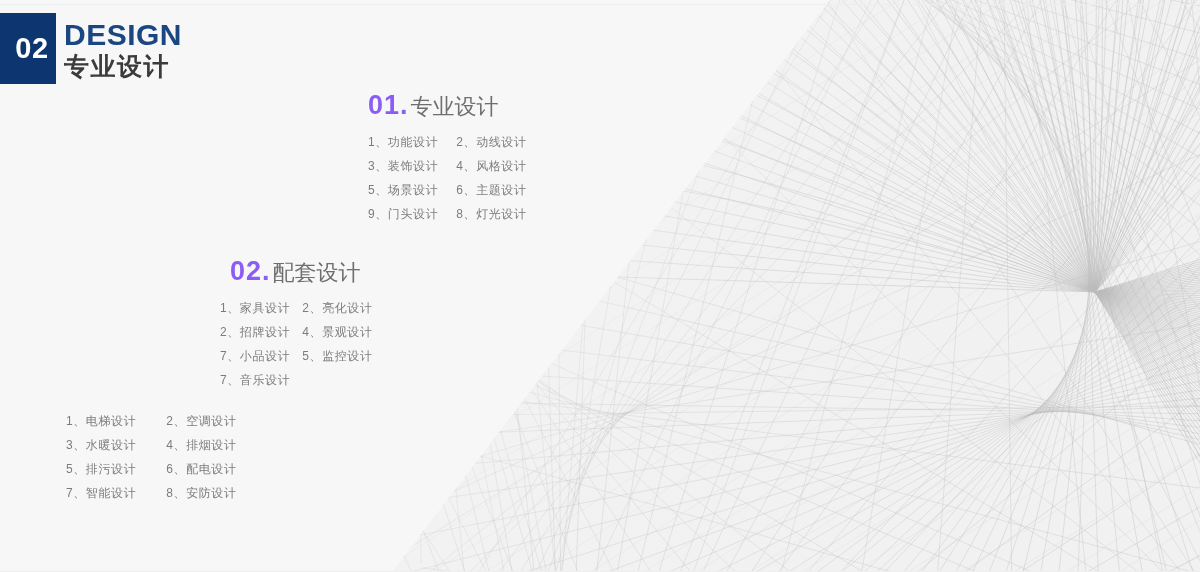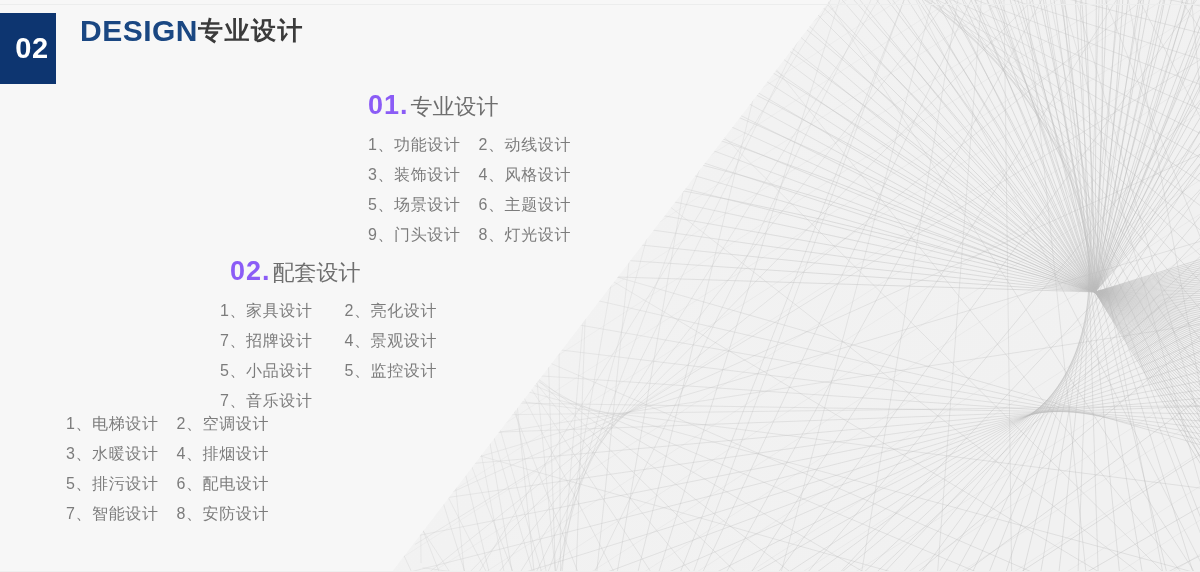--- a/index.html
+++ b/index.html
@@ -72,23 +72,23 @@
   }
   #badge-num {
     color: #ffffff;
     font-size: 29px;
     font-weight: bold;
     letter-spacing: 0.5px;
     line-height: 1;
     margin-left: 8px;
   }
   #brand {
-    margin-left: 24px;
+    margin-left: 8px;
     display: flex;
-    flex-direction: row;
+    flex-direction: column;
     justify-content: center;
     padding-top: 2px;
   }
   #brand-en {
     color: #1a4782;
     font-size: 30px;
     font-weight: bold;
     letter-spacing: 0.5px;
     line-height: 1.04;
   }
@@ -128,33 +128,33 @@
   .sec-list {
     margin-top: 14px;
     display: grid;
     grid-template-columns: auto auto;
     column-gap: 16px;
     row-gap: 6px;
     justify-content: start;
   }
   .sec-item {
     color: #7c7c7c;
-    font-size: 16px;
+    font-size: 12px;
     line-height: 1.5;
     white-space: nowrap;
     letter-spacing: 0.6px;
   }
 
   
   #section-1 { left: 368px; top: 92px; }
   #section-1 .sec-list { margin-left: 0px; column-gap: 18px; }
   #section-2 { left: 230px; top: 258px; }
-  #section-2 .sec-list { margin-left: -10px; column-gap: 32px; }
+  #section-2 .sec-list { margin-left: -10px; column-gap: 12px; }
   #section-3 { left: 72px; top: 398px; }
-  #section-3 .sec-list { margin-left: -6px; column-gap: 18px; }
+  #section-3 .sec-list { margin-left: -6px; column-gap: 30px; }
 </style>
 </head>
 <body>
 
 <div id="page">
 
   <svg id="bg-art" viewBox="0 0 1200 572" preserveAspectRatio="none" aria-hidden="true">
       <defs>
         <clipPath id="panelClip">
           <path d="M830,0 L1200,0 L1200,572 L392,572 Z"></path>
@@ -740,23 +740,23 @@
   </div>
 
   <div class="section" id="section-2">
     <div class="sec-title">
       <span class="sec-num">02.</span>
       <span class="sec-name">配套设计</span>
     </div>
     <div class="sec-list">
       <div class="sec-item">1、家具设计</div>
       <div class="sec-item">2、亮化设计</div>
-      <div class="sec-item">7、招牌设计</div>
+      <div class="sec-item">2、招牌设计</div>
       <div class="sec-item">4、景观设计</div>
-      <div class="sec-item">5、小品设计</div>
+      <div class="sec-item">7、小品设计</div>
       <div class="sec-item">5、监控设计</div>
       <div class="sec-item">7、音乐设计</div>
     </div>
   </div>
 
   <div class="section" id="section-3">
     <div class="sec-list">
       <div class="sec-item">1、电梯设计</div>
       <div class="sec-item">2、空调设计</div>
       <div class="sec-item">3、水暖设计</div>

